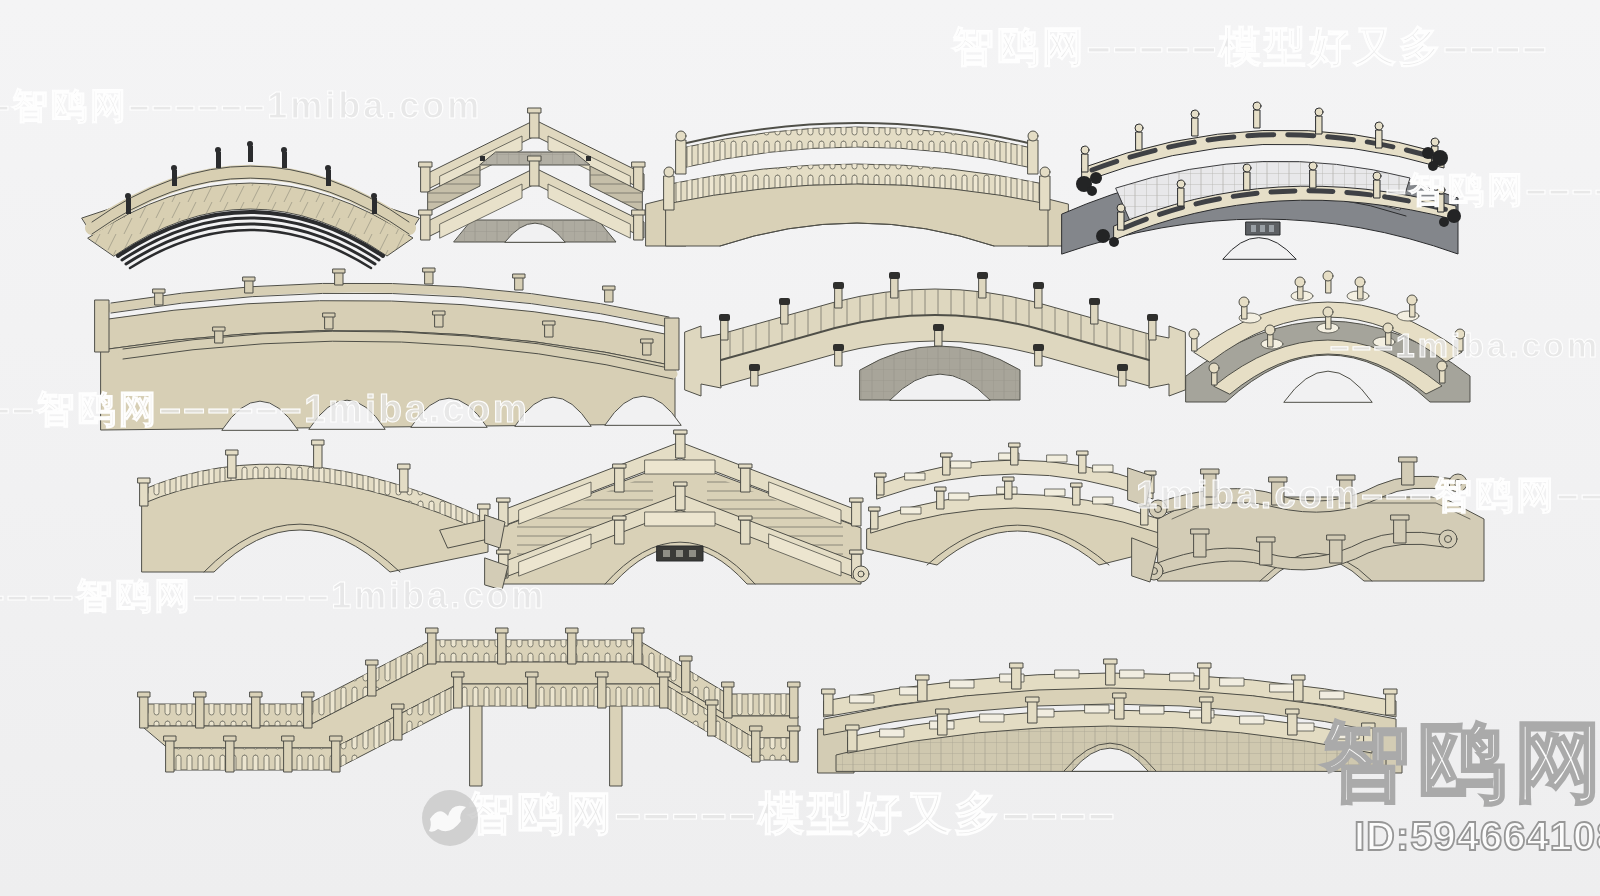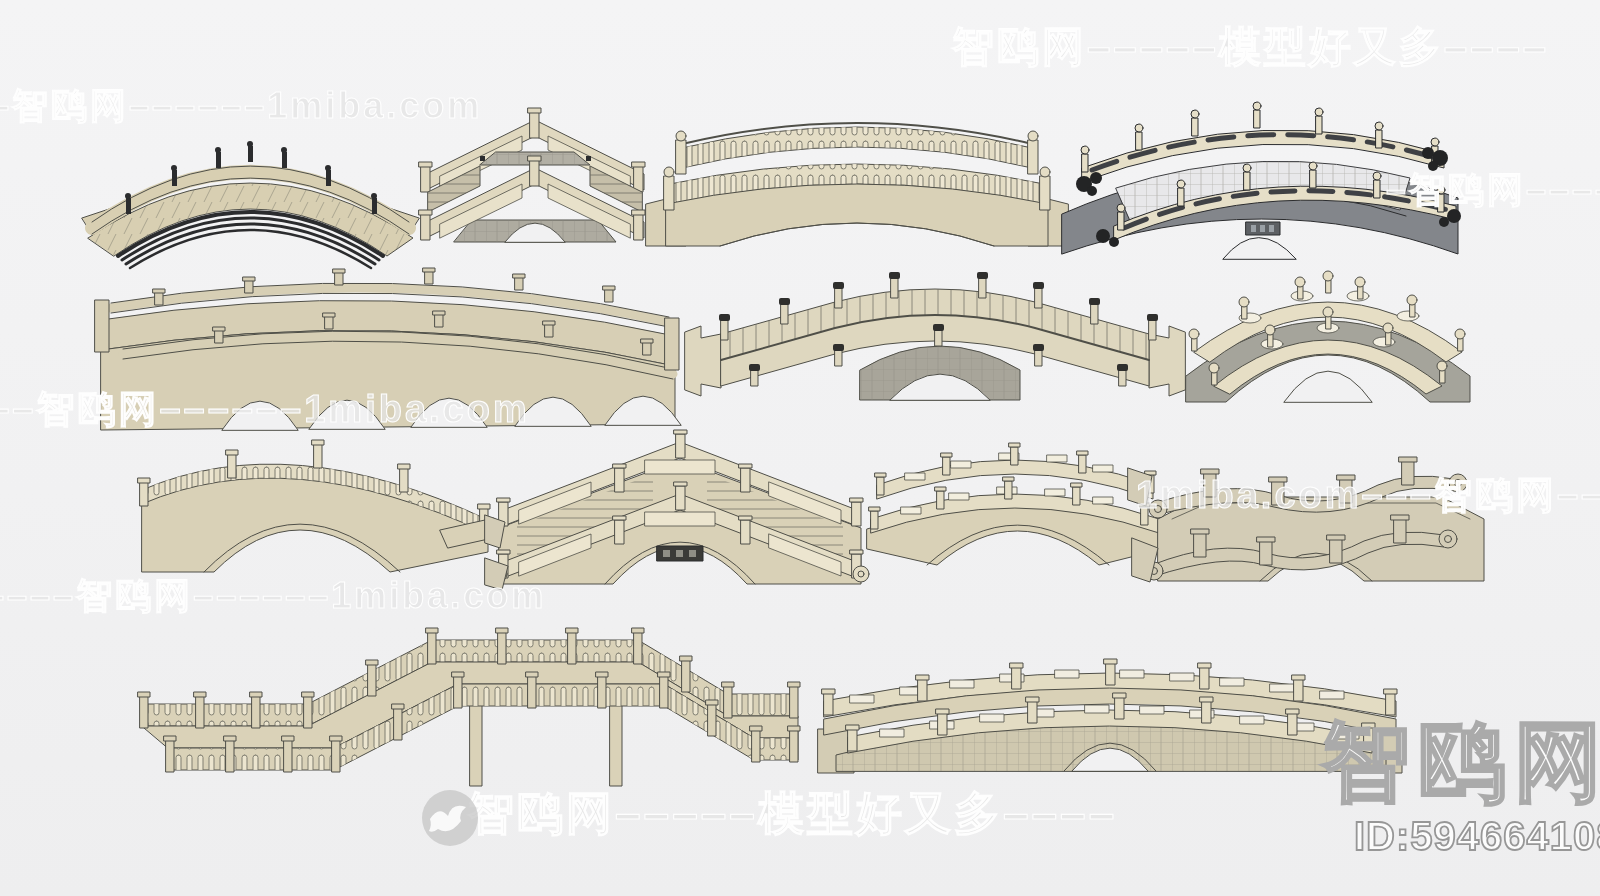--- a/index.html
+++ b/index.html
@@ -613,20 +613,21 @@
           <rect x="466" y="66" width="13" height="5"></rect>
         <rect x="544" y="84" width="9" height="22"></rect>
           <rect x="542" y="80" width="13" height="5"></rect>
       </g>
     </g>
   </svg>
 
   <div class="wm wm-1">智鸥网–––––模型好又多––––</div>
   <div class="wm wm-2">––智鸥网––––––1miba.com</div>
   <div class="wm wm-3">–智鸥网––––</div>
+  <div class="wm wm-4">–––1miba.com</div>
   <div class="wm wm-5">–––智鸥网––––––1miba.com</div>
   <div class="wm wm-6">1miba.com–––智鸥网–––––</div>
   <div class="wm wm-7">––––––智鸥网––––––1miba.com</div>
   <div class="wm wm-8">智鸥网–––––模型好又多––––</div>
 
   <svg class="gull-logo" width="60" height="60" viewBox="0 0 60 60">
     <circle cx="30" cy="30" r="28" fill="#c6c6c6"></circle>
     <path d="M10 31 Q19 17 28 28 Q32 14 46 19 Q38 26 41 33 Q30 48 18 41 Q13 45 9 43 Q12 37 10 31 Z" fill="#fdfdfd"></path>
   </svg>
 

